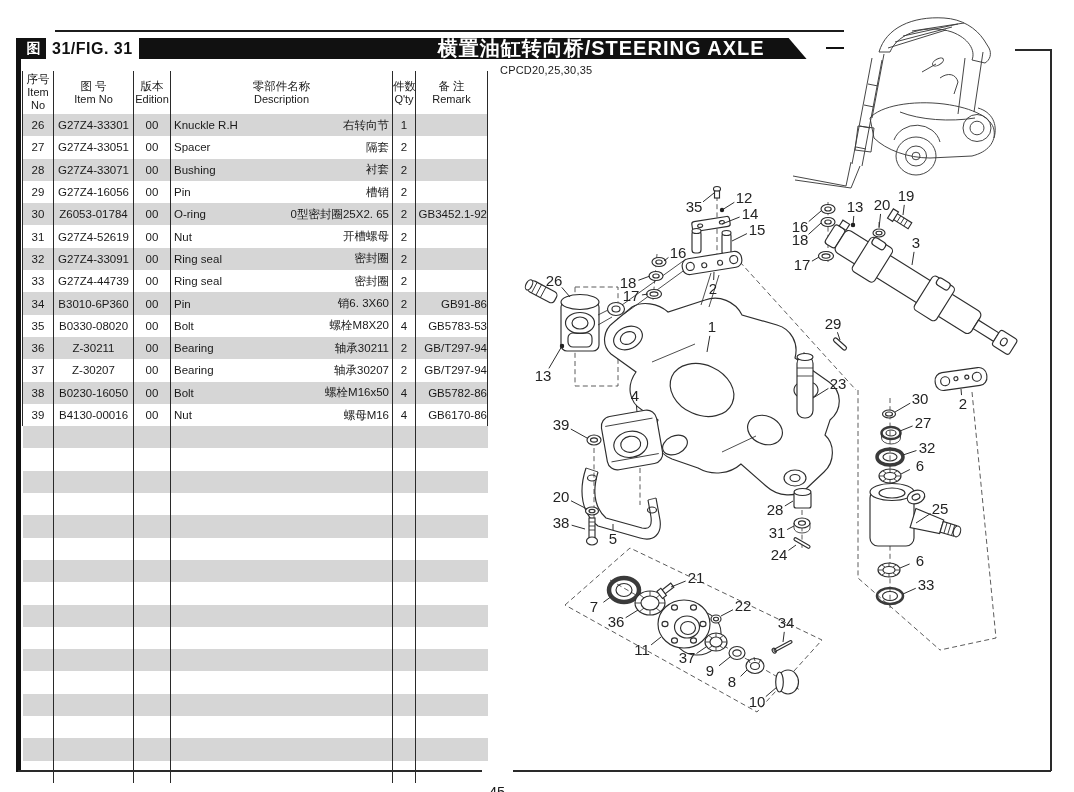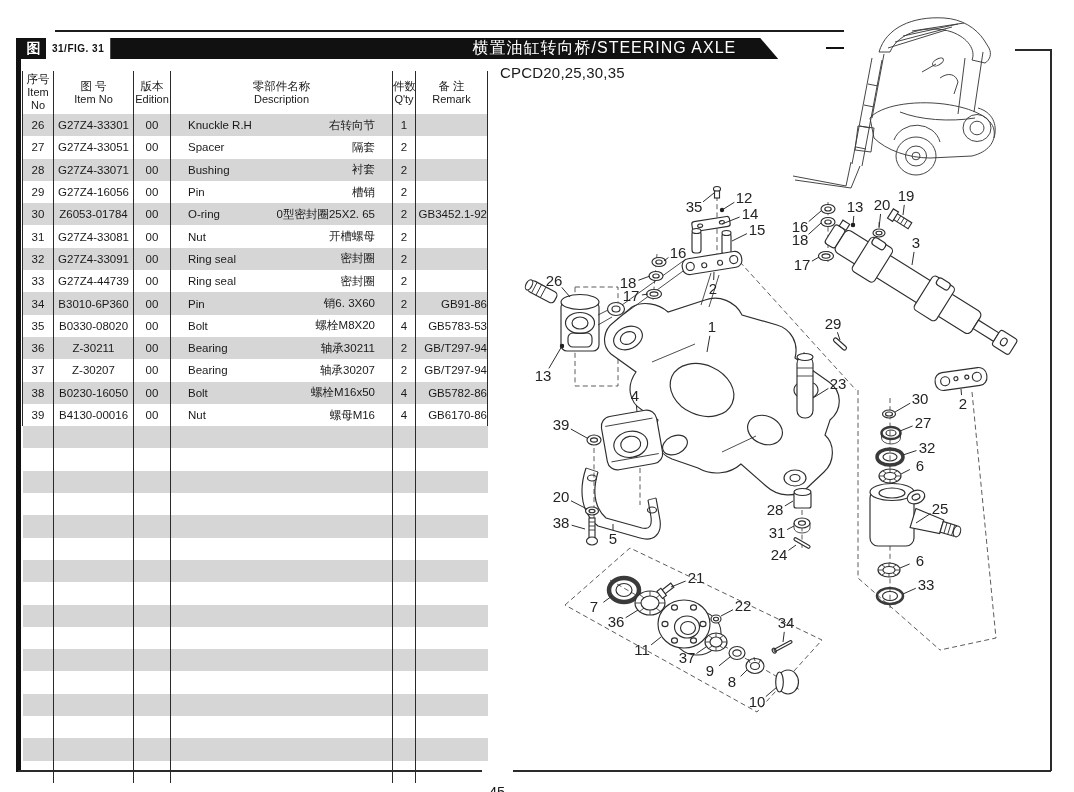--- a/index.html
+++ b/index.html
@@ -4,43 +4,43 @@
 <style>
   html,body{margin:0;padding:0}
   body{width:1074px;height:792px;position:relative;background:#fff;color:#1a1a1a;
        font-family:"Liberation Sans",sans-serif;overflow:hidden}
   .abs{position:absolute}
   .top-rule{left:55px;top:30px;width:789px;height:2px;background:#1c1c1c}
   .left-bar{left:16px;top:38px;width:5px;height:734px;background:#111}
   .titlebar{left:21px;top:38px;height:21px;display:flex;align-items:stretch}
   .fig-box{width:25px;background:#111;color:#fff;font-weight:bold;font-size:14px;
            display:flex;align-items:center;justify-content:center}
-  .fig-label{font-weight:bold;font-size:10px;letter-spacing:.5px;display:flex;
+  .fig-label{font-weight:bold;font-size:16px;letter-spacing:.5px;display:flex;
              align-items:center;padding:0 6px;color:#111;white-space:nowrap}
-  .title-black{width:668px;background:#111;color:#fff;font-weight:normal;font-size:16px;
+  .title-black{width:668px;background:#111;color:#fff;font-weight:bold;font-size:20px;
                letter-spacing:1px;display:flex;align-items:center;justify-content:flex-end;
                padding-right:42px;box-sizing:border-box;
                clip-path:polygon(0 0,calc(100% - 18px) 0,100% 100%,0 100%)}
   .bar-tail{left:826px;top:47px;width:18px;height:2px;background:#111}
-  .models{left:500px;top:64px;font-size:15px;letter-spacing:.2px}
+  .models{left:500px;top:64px;font-size:11px;letter-spacing:.2px}
 
   table.parts{position:absolute;left:22px;top:71px;width:465px;border-collapse:collapse;
               table-layout:fixed}
   .parts th,.parts td{border-right:1.4px solid #2a2a2a;padding:0;vertical-align:middle;
               overflow:hidden;white-space:nowrap}
   .parts thead th{height:43px;font-weight:normal;text-align:center;line-height:13px}
   .parts thead th:first-child{border-left:1.4px solid #2a2a2a;font-size:10.5px}
   .th-zh{font-size:11.5px}
   .th-en{font-size:11px}
   .parts tbody td{height:22.3px;font-size:11.5px}
   .parts tbody tr:nth-child(odd) td{background:#d6d6d6}
   .parts tbody tr:not(.empty) td:first-child{border-left:1.4px solid #2a2a2a}
   .parts tbody tr.empty td:last-child{border-right:none}
   td.c{text-align:center}
-  td.desc{padding:0 17px}
+  td.desc{padding:0 3px}
   .desc-wrap{display:flex;justify-content:space-between;align-items:center}
   td.rk{font-size:9px;text-align:right}
 
   .fline1{left:18px;top:770px;width:464px;height:1.6px;background:#2a2a2a}
   .fpage{left:483px;top:784px;width:28px;text-align:center;font-size:14.5px}
   .fline2{left:513px;top:770px;width:538px;height:1.6px;background:#2a2a2a}
   .rrule{left:1050px;top:49px;width:1.6px;height:722px;background:#2a2a2a}
   .trrule{left:1015px;top:49px;width:36px;height:1.6px;background:#2a2a2a}
 
   svg.diagram{position:absolute;left:495px;top:0;width:579px;height:792px}
@@ -169,21 +169,21 @@
       <div class="desc-wrap">
         <span>O-ring</span>
         <span>0型密封圈25X2. 65</span>
       </div>
     </td>
     <td class="c">2</td>
     <td class="rk">GB3452.1-92</td>
   </tr>
       <tr>
     <td class="c">31</td>
-    <td class="c">G27Z4-33081</td>
+    <td class="c">G27Z4-52619</td>
     <td class="c">00</td>
     <td class="desc">
       <div class="desc-wrap">
         <span>Nut</span>
         <span>开槽螺母</span>
       </div>
     </td>
     <td class="c">2</td>
     <td class="rk"></td>
   </tr>

